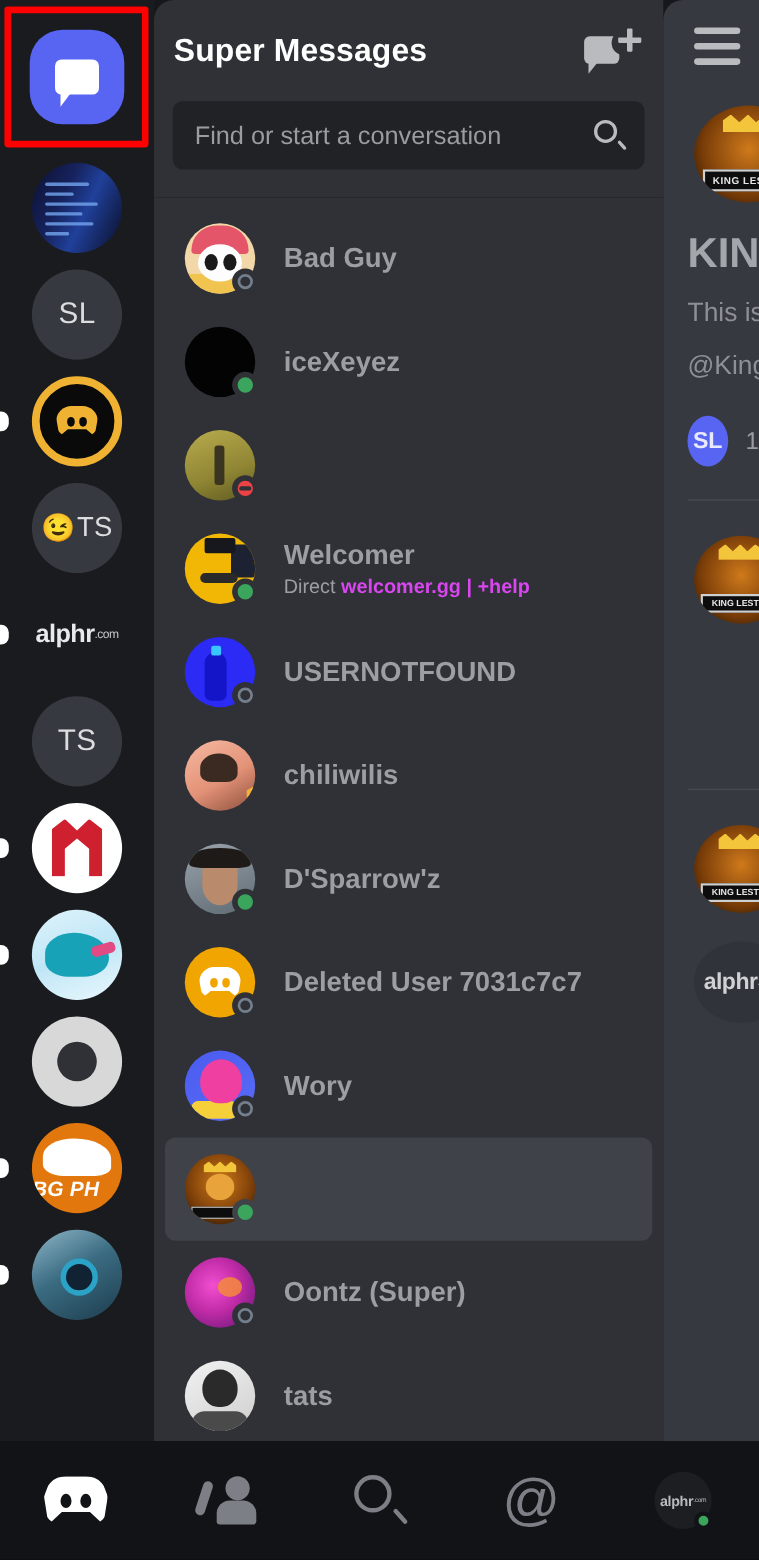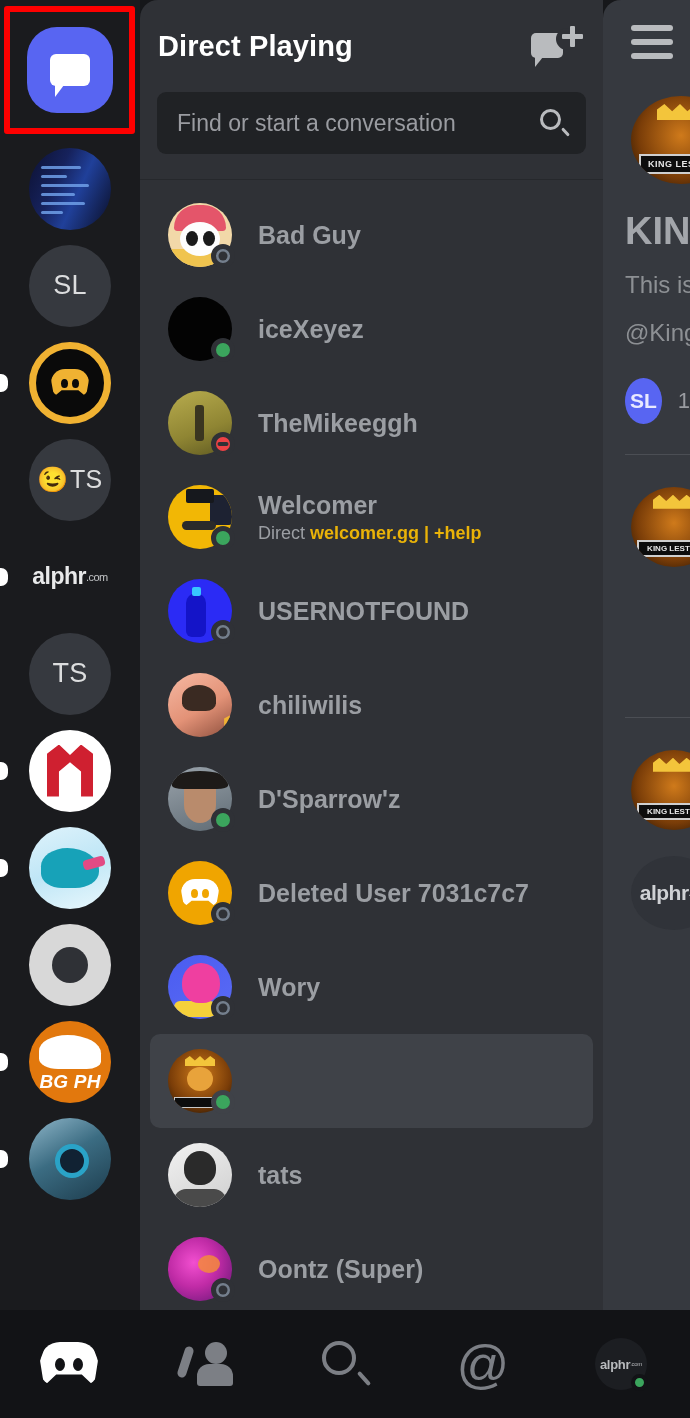--- a/index.html
+++ b/index.html
@@ -83,21 +83,21 @@
     width:46px; height:52px; background:#cf2030;
     clip-path: polygon(0 100%,0 18%,26% 0,50% 20%,74% 0,100% 18%,100% 100%,74% 100%,74% 52%,50% 34%,26% 52%,26% 100%);
   }
   .art-wolf { background: linear-gradient(160deg,#dff3fb 0%,#bfe6f6 50%,#eaf8fd 100%); }
   .art-wolf .w { width:58px;height:40px;background:#17a2b8;border-radius:50% 60% 45% 40%; position:relative;}
   .art-wolf .w::after{content:"";position:absolute;right:-6px;top:10px;width:22px;height:10px;background:#e24a84;border-radius:4px;transform:rotate(-16deg);}
   .art-eye { background:#d8d8d8; }
   .art-eye .pupil{width:36px;height:36px;border-radius:50%;background:#2f3136;}
   .art-bg { background:#e2780d; position:relative; }
   .art-bg .bird{position:absolute;top:14px;left:10px;width:62px;height:34px;background:#fff;border-radius:60% 70% 30% 40%;}
-  .art-bg .txt{position:absolute;bottom:10px;left:0;right:0;text-align:center;font-size:19px;font-weight:700;color:#fff;font-style:italic;}
+  .art-bg .txt{position:absolute;bottom:10px;left:0;right:0;text-align:left;font-size:19px;font-weight:700;color:#fff;font-style:italic;}
   .art-cam { background: linear-gradient(150deg,#8fb6c9 0%,#3b6c82 45%,#1d3c4d 100%); position:relative;}
   .art-cam .lens{position:absolute;left:26px;top:26px;width:34px;height:34px;border-radius:50%;background:#123;border:5px solid #2aa3c7;}
   .art-alphr {
     background: transparent; font-size: 23px; font-weight: 700;
     color: #e8e9ea; letter-spacing: -.5px;
   }
   .art-alphr .dotcom{ font-size:11px; font-weight:400; color:#c4c6c8; }
   .emoji-ts { font-size: 25px; display:flex; align-items:center; gap:1px;}
 
   
@@ -174,21 +174,21 @@
   }
   .status.dnd { background: #ed4245; }
   .status.dnd::after{
     content:""; position:absolute; left:50%; top:50%; transform:translate(-50%,-50%);
     width:11px;height:4px;border-radius:2px;background:#2f3136;
   }
   .dm-texts { margin-left: 26px; min-width: 0; }
   .dm-name { font-size: 25px; font-weight: 700; color: #9b9ea3; white-space: nowrap; }
   .dm-row.active .dm-name { color: #ffffff; }
   .dm-sub { font-size: 18px; color: #9b9ea3; margin-top: 3px; white-space: nowrap;}
-  .dm-sub b { font-weight: 700; color:#eab308; }
+  .dm-sub b { font-weight: 700; color:#d946ef; }
 
   
   .av-badguy{background:#f2d8a8;}
   .av-badguy .hair{position:absolute;top:2px;left:6px;width:52px;height:26px;background:#e4556a;border-radius:26px 26px 4px 4px;}
   .av-badguy .face{position:absolute;top:19px;left:12px;width:40px;height:34px;background:#fdfdfd;border-radius:50%;}
   .av-badguy .e1,.av-badguy .e2{position:absolute;top:28px;width:12px;height:15px;background:#1a1a1a;border-radius:50%;}
   .av-badguy .e1{left:18px;} .av-badguy .e2{left:35px;}
   .av-badguy .bod{position:absolute;bottom:0;left:0;right:0;height:18px;background:#f0c44f;}
 
   .av-black{background:#030303;}
@@ -415,21 +415,21 @@
           <span class="lens"></span>
         </div>
       </div>
 
     </div>
   </div>
 
   <div class="dm-panel">
 
     <div class="dm-header">
-      <div class="dm-title">Direct Playing</div>
+      <div class="dm-title">Super Messages</div>
       <div class="new-dm">
         <span class="nb"></span>
         <span class="mask"></span>
         <span class="plusv"></span>
         <span class="plush"></span>
       </div>
     </div>
 
     <div class="search-wrap">
       <div class="search-box">
@@ -471,23 +471,20 @@
         </div>
       </div>
 
       <div class="dm-row">
         <div class="avatar-wrap">
           <div class="avatar av-mike">
               <span class="fig"></span>
             </div>
           <span class="status dnd"></span>
         </div>
-        <div class="dm-texts">
-          <div class="dm-name">TheMikeeggh</div>
-        </div>
       </div>
 
       <div class="dm-row">
         <div class="avatar-wrap">
           <div class="avatar av-welcomer">
               <span class="pc"></span>
               <span class="hat"></span>
               <span class="mo"></span>
             </div>
           <span class="status online"></span>
@@ -571,39 +568,39 @@
               <span class="crown"></span>
               <span class="lion"></span>
               <span class="band"></span>
             </div>
           <span class="status online"></span>
         </div>
       </div>
 
       <div class="dm-row">
         <div class="avatar-wrap">
+          <div class="avatar av-oontz">
+              <span class="sw"></span>
+            </div>
+          <span class="status offline"></span>
+        </div>
+        <div class="dm-texts">
+          <div class="dm-name">Oontz (Super)</div>
+        </div>
+      </div>
+
+      <div class="dm-row">
+        <div class="avatar-wrap">
           <div class="avatar av-tats">
               <span class="bd"></span>
               <span class="hd"></span>
             </div>
         </div>
         <div class="dm-texts">
           <div class="dm-name">tats</div>
-        </div>
-      </div>
-
-      <div class="dm-row">
-        <div class="avatar-wrap">
-          <div class="avatar av-oontz">
-              <span class="sw"></span>
-            </div>
-          <span class="status offline"></span>
-        </div>
-        <div class="dm-texts">
-          <div class="dm-name">Oontz (Super)</div>
         </div>
       </div>
 
     </div>
   </div>
 
   <div class="chat-peek">
     <div class="peek-header">
       <div class="hamburger">
         <span></span>

